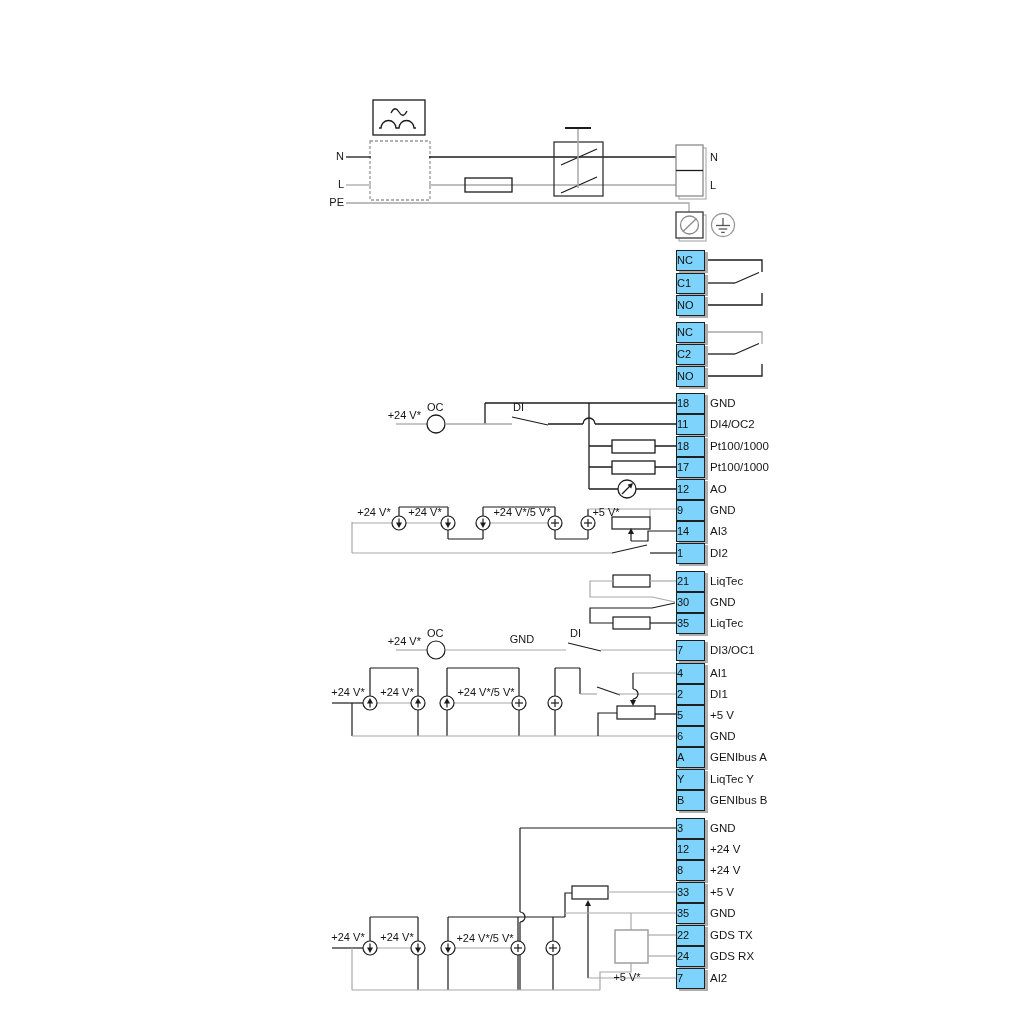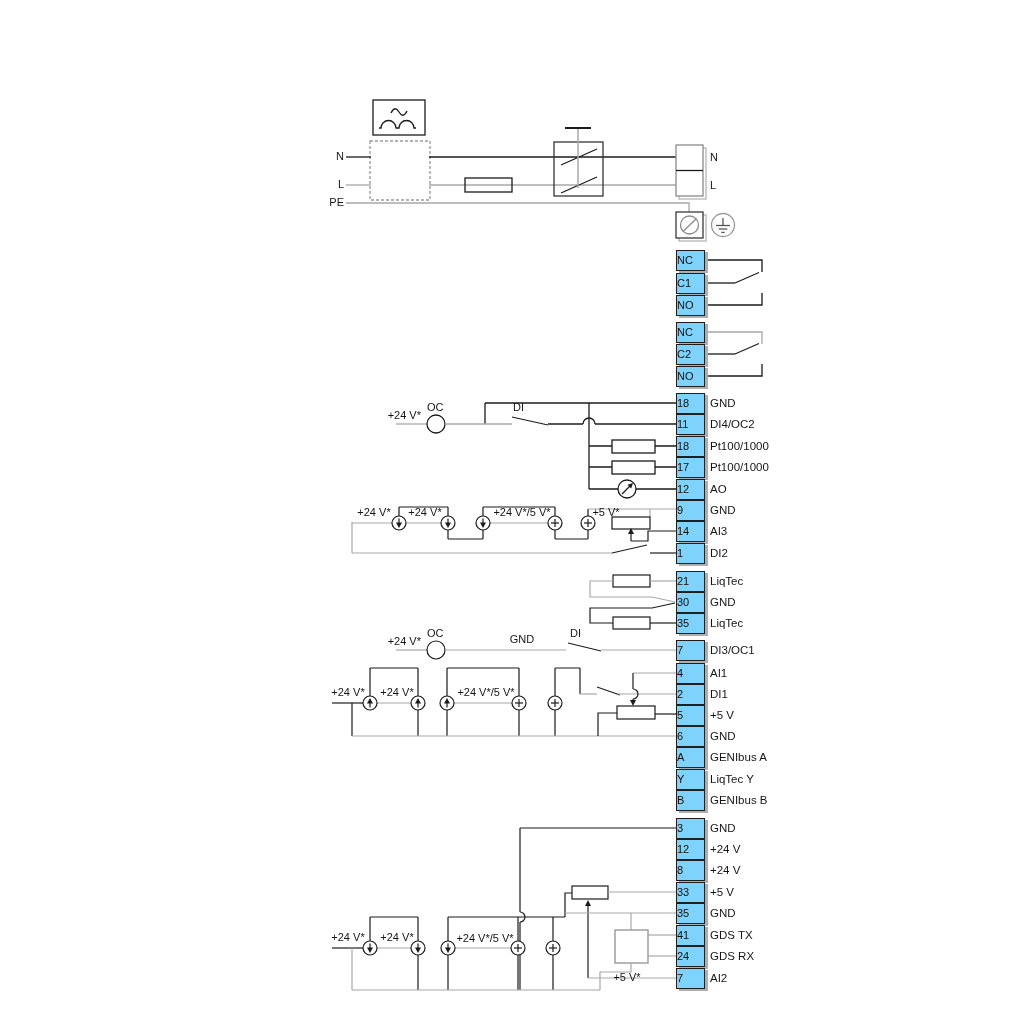--- a/index.html
+++ b/index.html
@@ -358,21 +358,21 @@
     </div>
 <div class="trow" style="top:882px">
       <div class="tbox">33</div>
       <div class="tlbl">+5 V</div>
     </div>
 <div class="trow" style="top:903px">
       <div class="tbox">35</div>
       <div class="tlbl">GND</div>
     </div>
 <div class="trow" style="top:925px">
-      <div class="tbox">41</div>
+      <div class="tbox">22</div>
       <div class="tlbl">GDS TX</div>
     </div>
 <div class="trow" style="top:946px">
       <div class="tbox">24</div>
       <div class="tlbl">GDS RX</div>
     </div>
 <div class="trow" style="top:968px">
       <div class="tbox">7</div>
       <div class="tlbl">AI2</div>
     </div>

